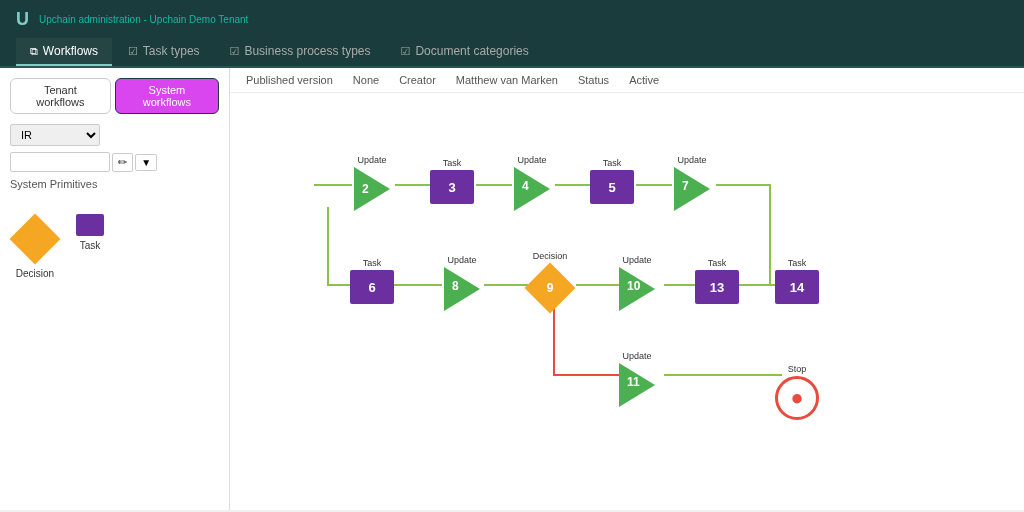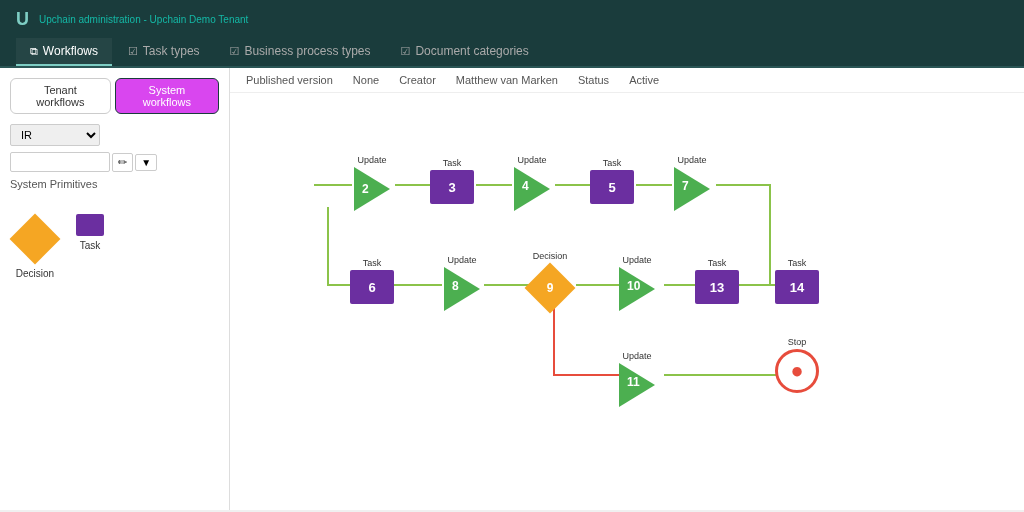--- a/index.html
+++ b/index.html
@@ -448,21 +448,21 @@
 
       <div class="node" style="left:375px; top:248px;">
         <div class="node-label">Update</div>
         <div class="node-arrow">
           <div class="arrow-shape" style="border-left-color:#4caf50; position:relative;">
             <span style="position:absolute; left:-28px; top:-10px; color:white; font-weight:bold; font-size:12px;">11</span>
           </div>
         </div>
       </div>
 
-      <div class="node" style="left:535px; top:234px;">
+      <div class="node" style="left:535px; top:261px;">
         <div class="node-label">Stop</div>
         <div class="node-stop-circle">
           <span style="font-size:9px; color:#e74c3c; font-weight:bold;">⬤</span>
         </div>
       </div>
 
     </div>
   </div>
 </div>
 

